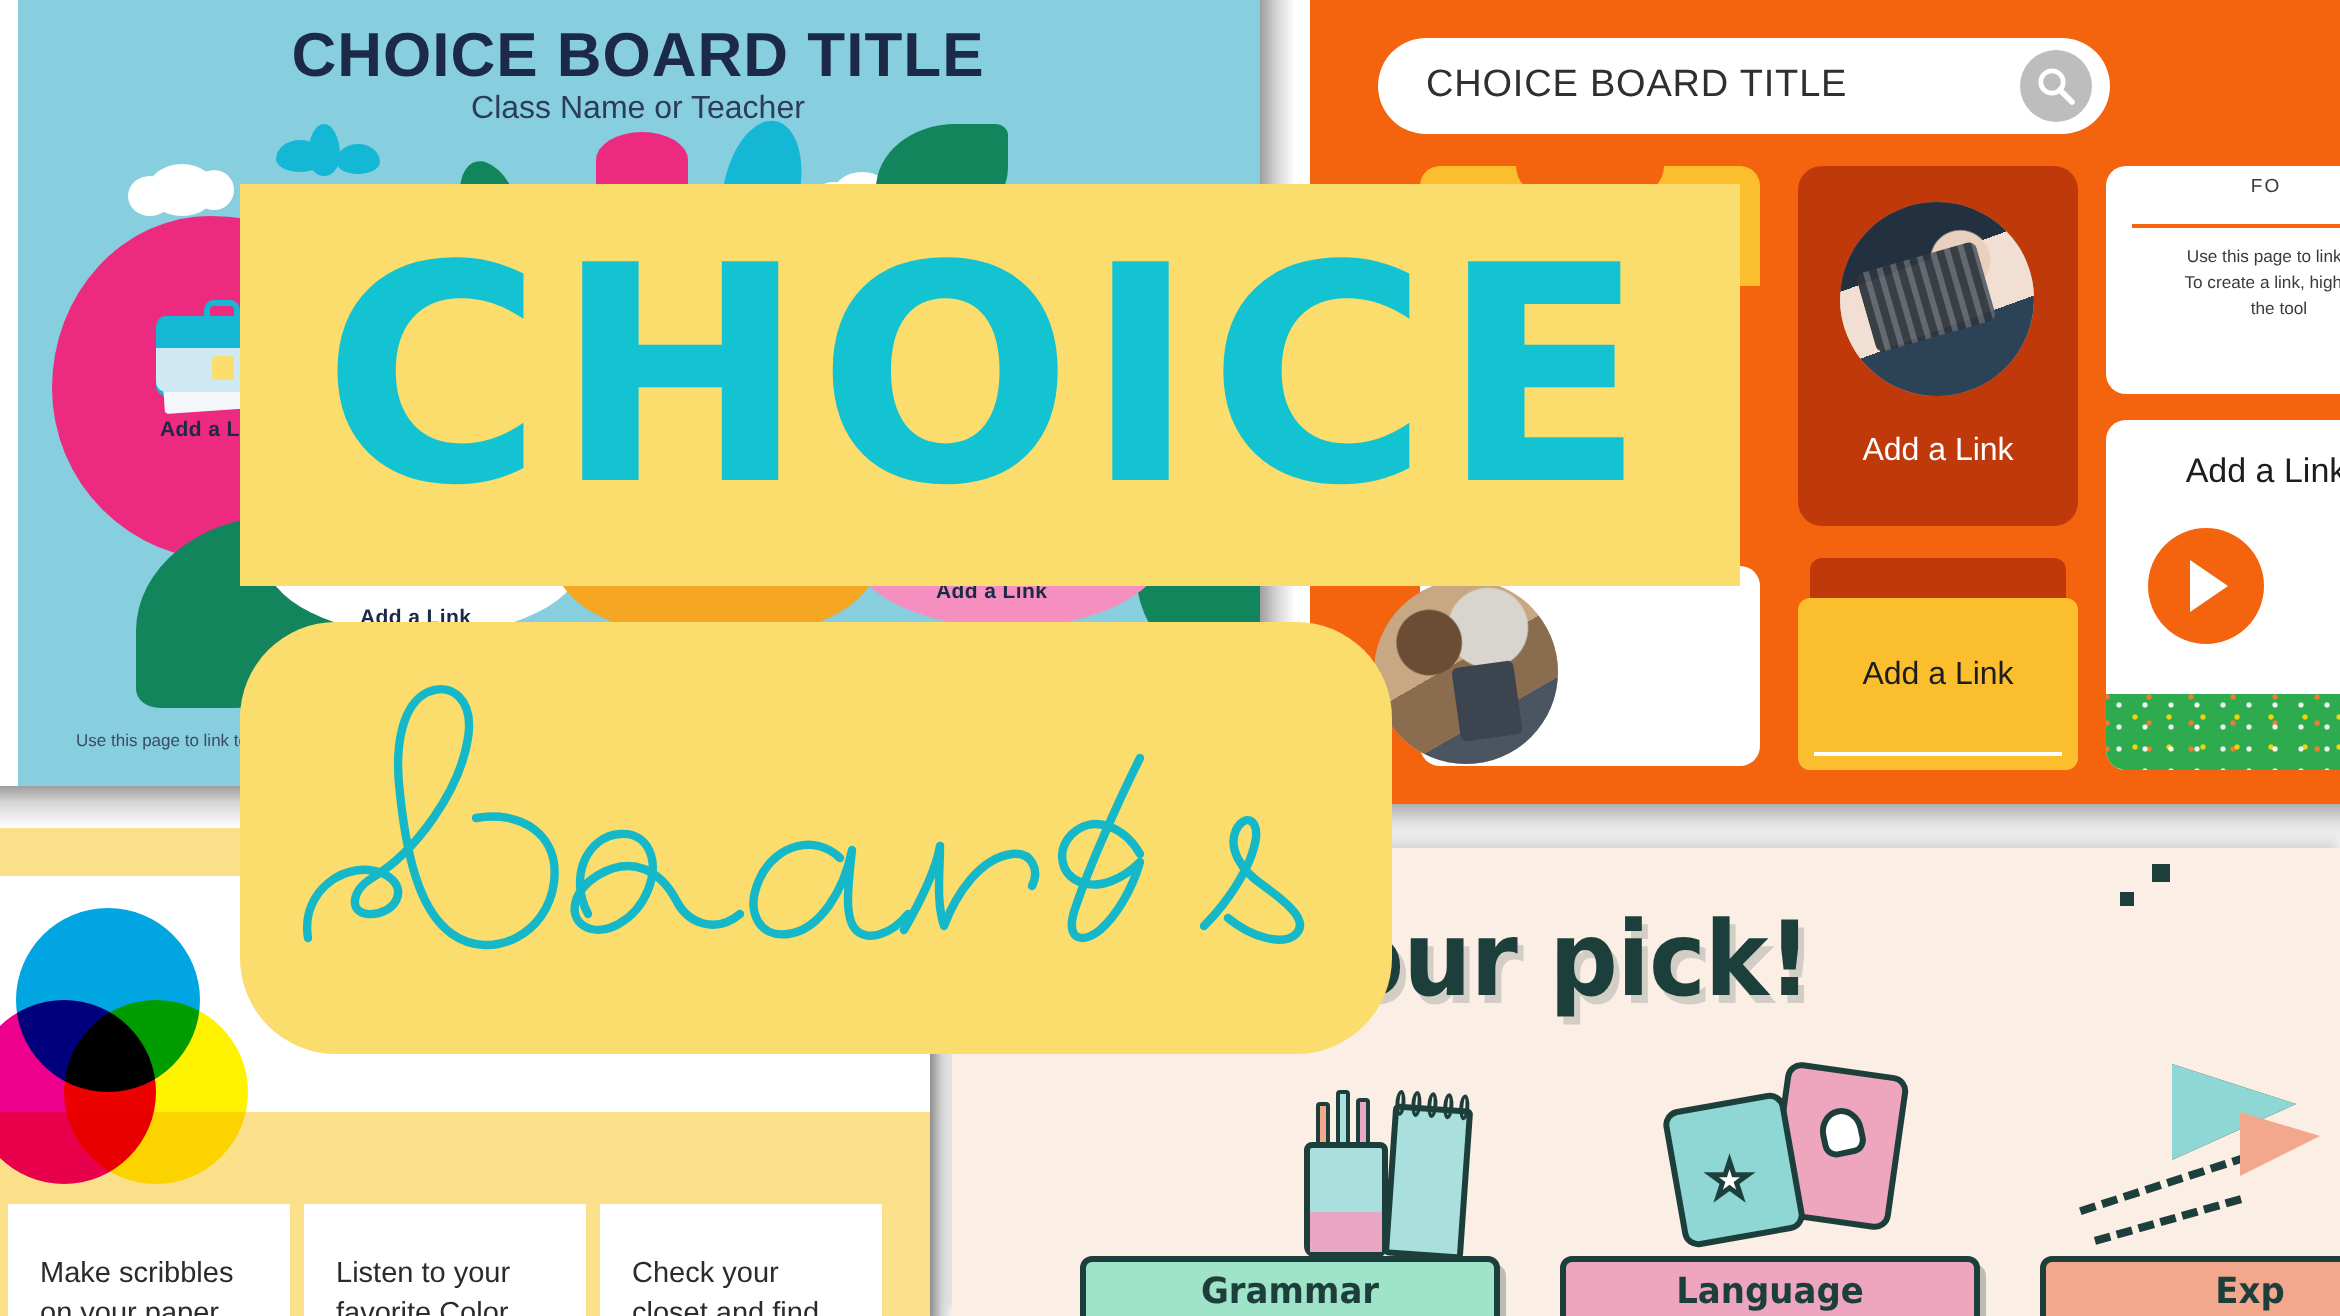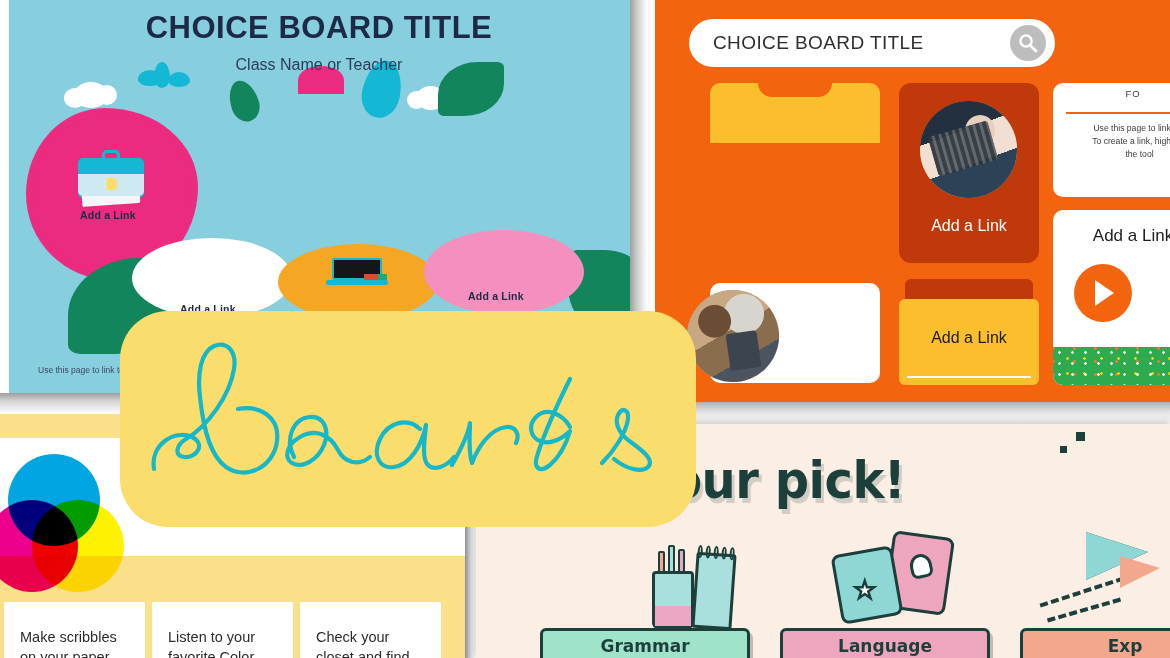--- a/index.html
+++ b/index.html
@@ -25,21 +25,21 @@
     background: #87cedf;
     overflow: hidden;
   }
   #blue-slide-title {
     position: absolute; left: 0; top: 10px; width: 622px;
     font-size: 31px; font-weight: 800; letter-spacing: 0.5px;
     color: #1d2a47; text-align: center;
   }
   #blue-slide-sub {
     position: absolute; left: 0; top: 46px; width: 622px;
-    font-size: 16px; font-weight: 400; color: #2d3c58; text-align: center; margin-top: 10px;
+    font-size: 16px; font-weight: 400; color: #2d3c58; text-align: center;
   }
   #blue-slide-foot {
     position: absolute; left: 30px; top: 365px;
     font-size: 8.5px; color: #3c4a63; white-space: nowrap;
   }
   .flower-pink {
     position:absolute; left: 18px; top: 108px; width: 172px; height: 172px;
     background: #ec2a7f;
     border-radius: 46% 54% 50% 50% / 50% 46% 54% 50%;
   }
@@ -546,20 +546,23 @@
       <span>Grammar</span>
     </div>
     <div class="pick-btn" id="pick-btn-2">
       <span>Language</span>
     </div>
     <div class="pick-btn" id="pick-btn-3">
       <span>Exp</span>
     </div>
   </div>
 
+  <div class="abs" id="banner-choice">
+    <div id="banner-choice-text">CHOICE</div>
+  </div>
 
   <div class="abs" id="banner-boards">
     <svg id="boards-svg" width="560" height="200" viewBox="0 0 560 200" fill="none" stroke="#14b8c8" stroke-width="4.2" stroke-linecap="round" stroke-linejoin="round">
       <title>Boards</title>
 
       <path d="M20 152 C16 128 40 112 58 120 C72 127 63 141 50 140 C40 139 42 128 52 122
                C74 109 96 78 100 52 C103 33 92 24 80 29 C67 35 63 56 66 80
                C70 118 78 140 92 150 C112 164 140 150 143 124 C146 100 126 88 104 92"></path>
 
       <path d="M160 140 C150 121 160 101 176 100 C190 99 196 113 190 128

